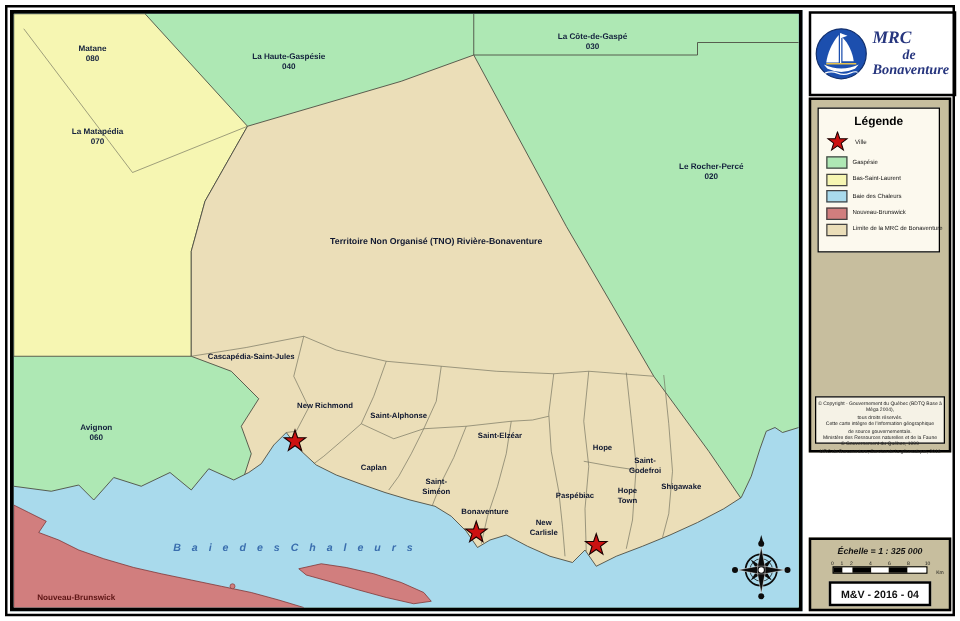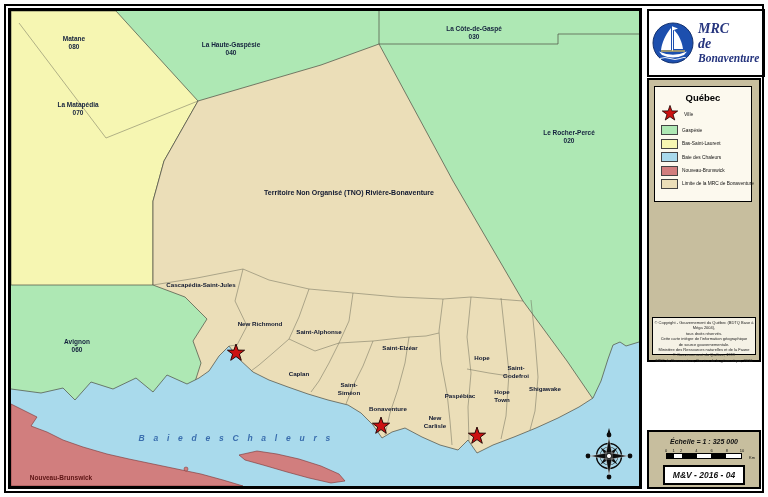--- a/index.html
+++ b/index.html
@@ -20,21 +20,21 @@
   .b1{fill:none;stroke:#4a4a40;stroke-width:0.7;}
   .b2{fill:none;stroke:#6a6a58;stroke-width:0.5;}
   .star{fill:#cc1111;stroke:#1a0000;stroke-width:0.9;}
   
   .sidebar{position:absolute;left:647px;top:9px;width:114px;height:480px;}
   .logo-box{position:absolute;left:0;top:0;width:110px;height:64px;background:#fff;
         border:2px solid #000;display:flex;align-items:center;padding:0 2px;gap:3px;}
   .logo-text{display:flex;flex-direction:column;line-height:1.05;
         font-family:"Liberation Serif",serif;font-style:italic;font-weight:bold;color:#26357e;}
   .logo-mrc{font-size:14px;}
-  .logo-de{font-size:14px;}
+  .logo-de{font-size:11px;margin-left:24px;}
   .logo-bona{font-size:11.5px;}
   .main-panel{position:absolute;left:0;top:69px;width:110px;height:280px;
         background:#c7be9e;border:2px solid #000;}
   .legend-box{position:absolute;left:5px;top:6px;width:96px;height:114px;
         background:#fcf9ee;border:1.5px solid #000;}
   .legend-title{text-align:center;font-weight:bold;font-size:9.5px;margin-top:5px;color:#000;}
   .ville-row{display:flex;align-items:center;gap:5px;margin:2px 6px 3px 6px;}
   .ville-label{font-size:5px;color:#222;}
   .lrow{display:flex;align-items:center;gap:4px;margin:3.4px 6px;}
   .swatch{width:15px;height:8px;border:0.5px solid #444;flex:none;}
@@ -49,21 +49,21 @@
   .scale-panel{position:absolute;left:0;top:421px;width:110px;height:55px;
         background:#c7be9e;border:2px solid #000;text-align:center;}
   .scale-label{font-weight:bold;font-style:italic;font-size:7px;color:#111;margin-top:6px;}
   .scalebar-wrap{position:relative;width:76px;margin:3px auto 0 auto;}
   .tick-row{display:flex;position:relative;height:5px;font-size:4px;color:#111;}
   .tick-row span{position:absolute;transform:translateX(-50%);}
   .bar{display:flex;height:3.5px;border:0.8px solid #000;}
   .seg{height:100%;}
   .km{position:absolute;right:-13px;bottom:-1px;font-size:4px;color:#111;}
   .code-box{display:inline-block;margin-top:6px;background:#fff;border:2px solid #000;
-        font-weight:bold;font-style:italic;font-size:8.5px;color:#111;padding:3px 8px;}
+        font-weight:bold;font-size:8.5px;color:#111;padding:3px 8px;}
 </style>
 </head>
 <body>
 
 <div class="page">
 
   <div class="map-frame">
     <svg width="628" height="475" viewBox="10 10 628 475" xmlns="http://www.w3.org/2000/svg">
 
       <rect x="10" y="10" width="628" height="475" fill="#aee8b4"></rect>
@@ -191,21 +191,21 @@
       </svg>
       <div class="logo-text">
         <span class="logo-mrc">MRC</span>
         <span class="logo-de">de</span>
         <span class="logo-bona">Bonaventure</span>
       </div>
     </div>
 
     <div class="main-panel">
       <div class="legend-box">
-        <div class="legend-title">Québec</div>
+        <div class="legend-title">Légende</div>
         <div class="ville-row">
           <svg width="18" height="17" viewBox="-9.5 -9.5 19 19">
             <polygon points="0,-9 2.1,-2.9 8.6,-2.8 3.4,1.1 5.3,7.3 0,3.6 -5.3,7.3 -3.4,1.1 -8.6,-2.8 -2.1,-2.9" fill="#cc1111" stroke="#1a0000" stroke-width="0.9"></polygon>
           </svg>
           <span class="ville-label">Ville</span>
         </div>
         <div class="lrow">
           <span class="swatch" style="background: rgb(174, 232, 180);"></span>
           <span class="lrow-label">Gaspésie</span>
         </div>

